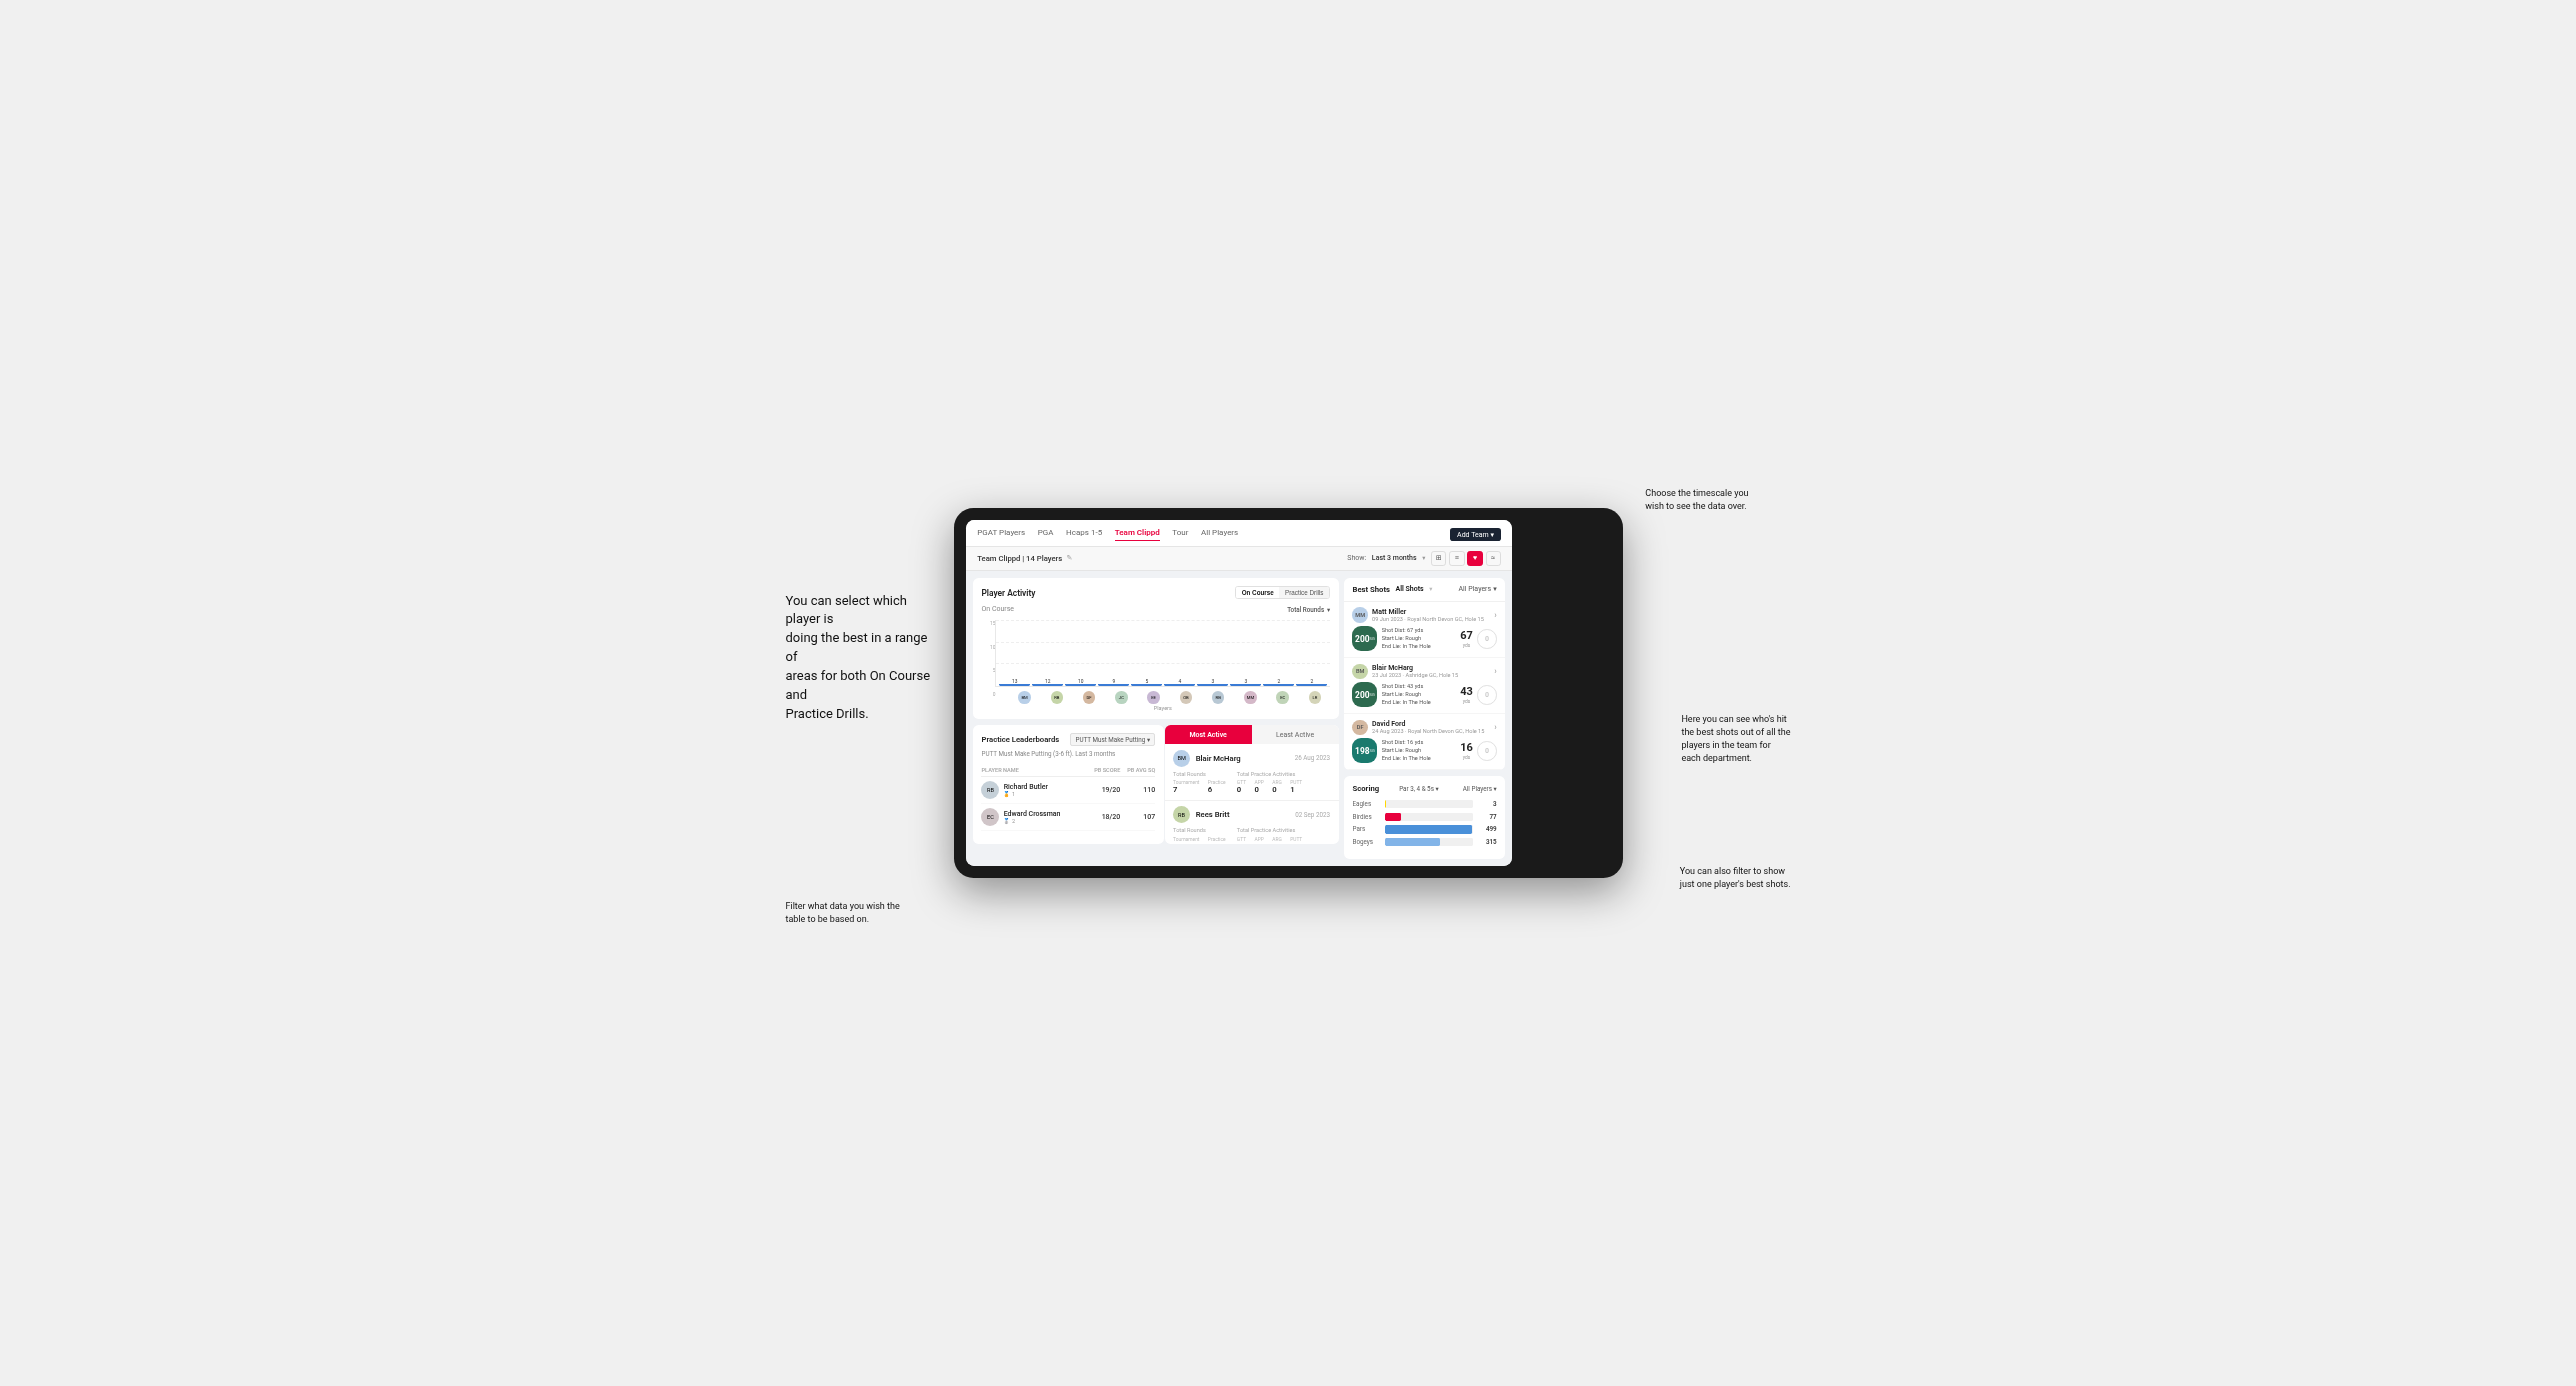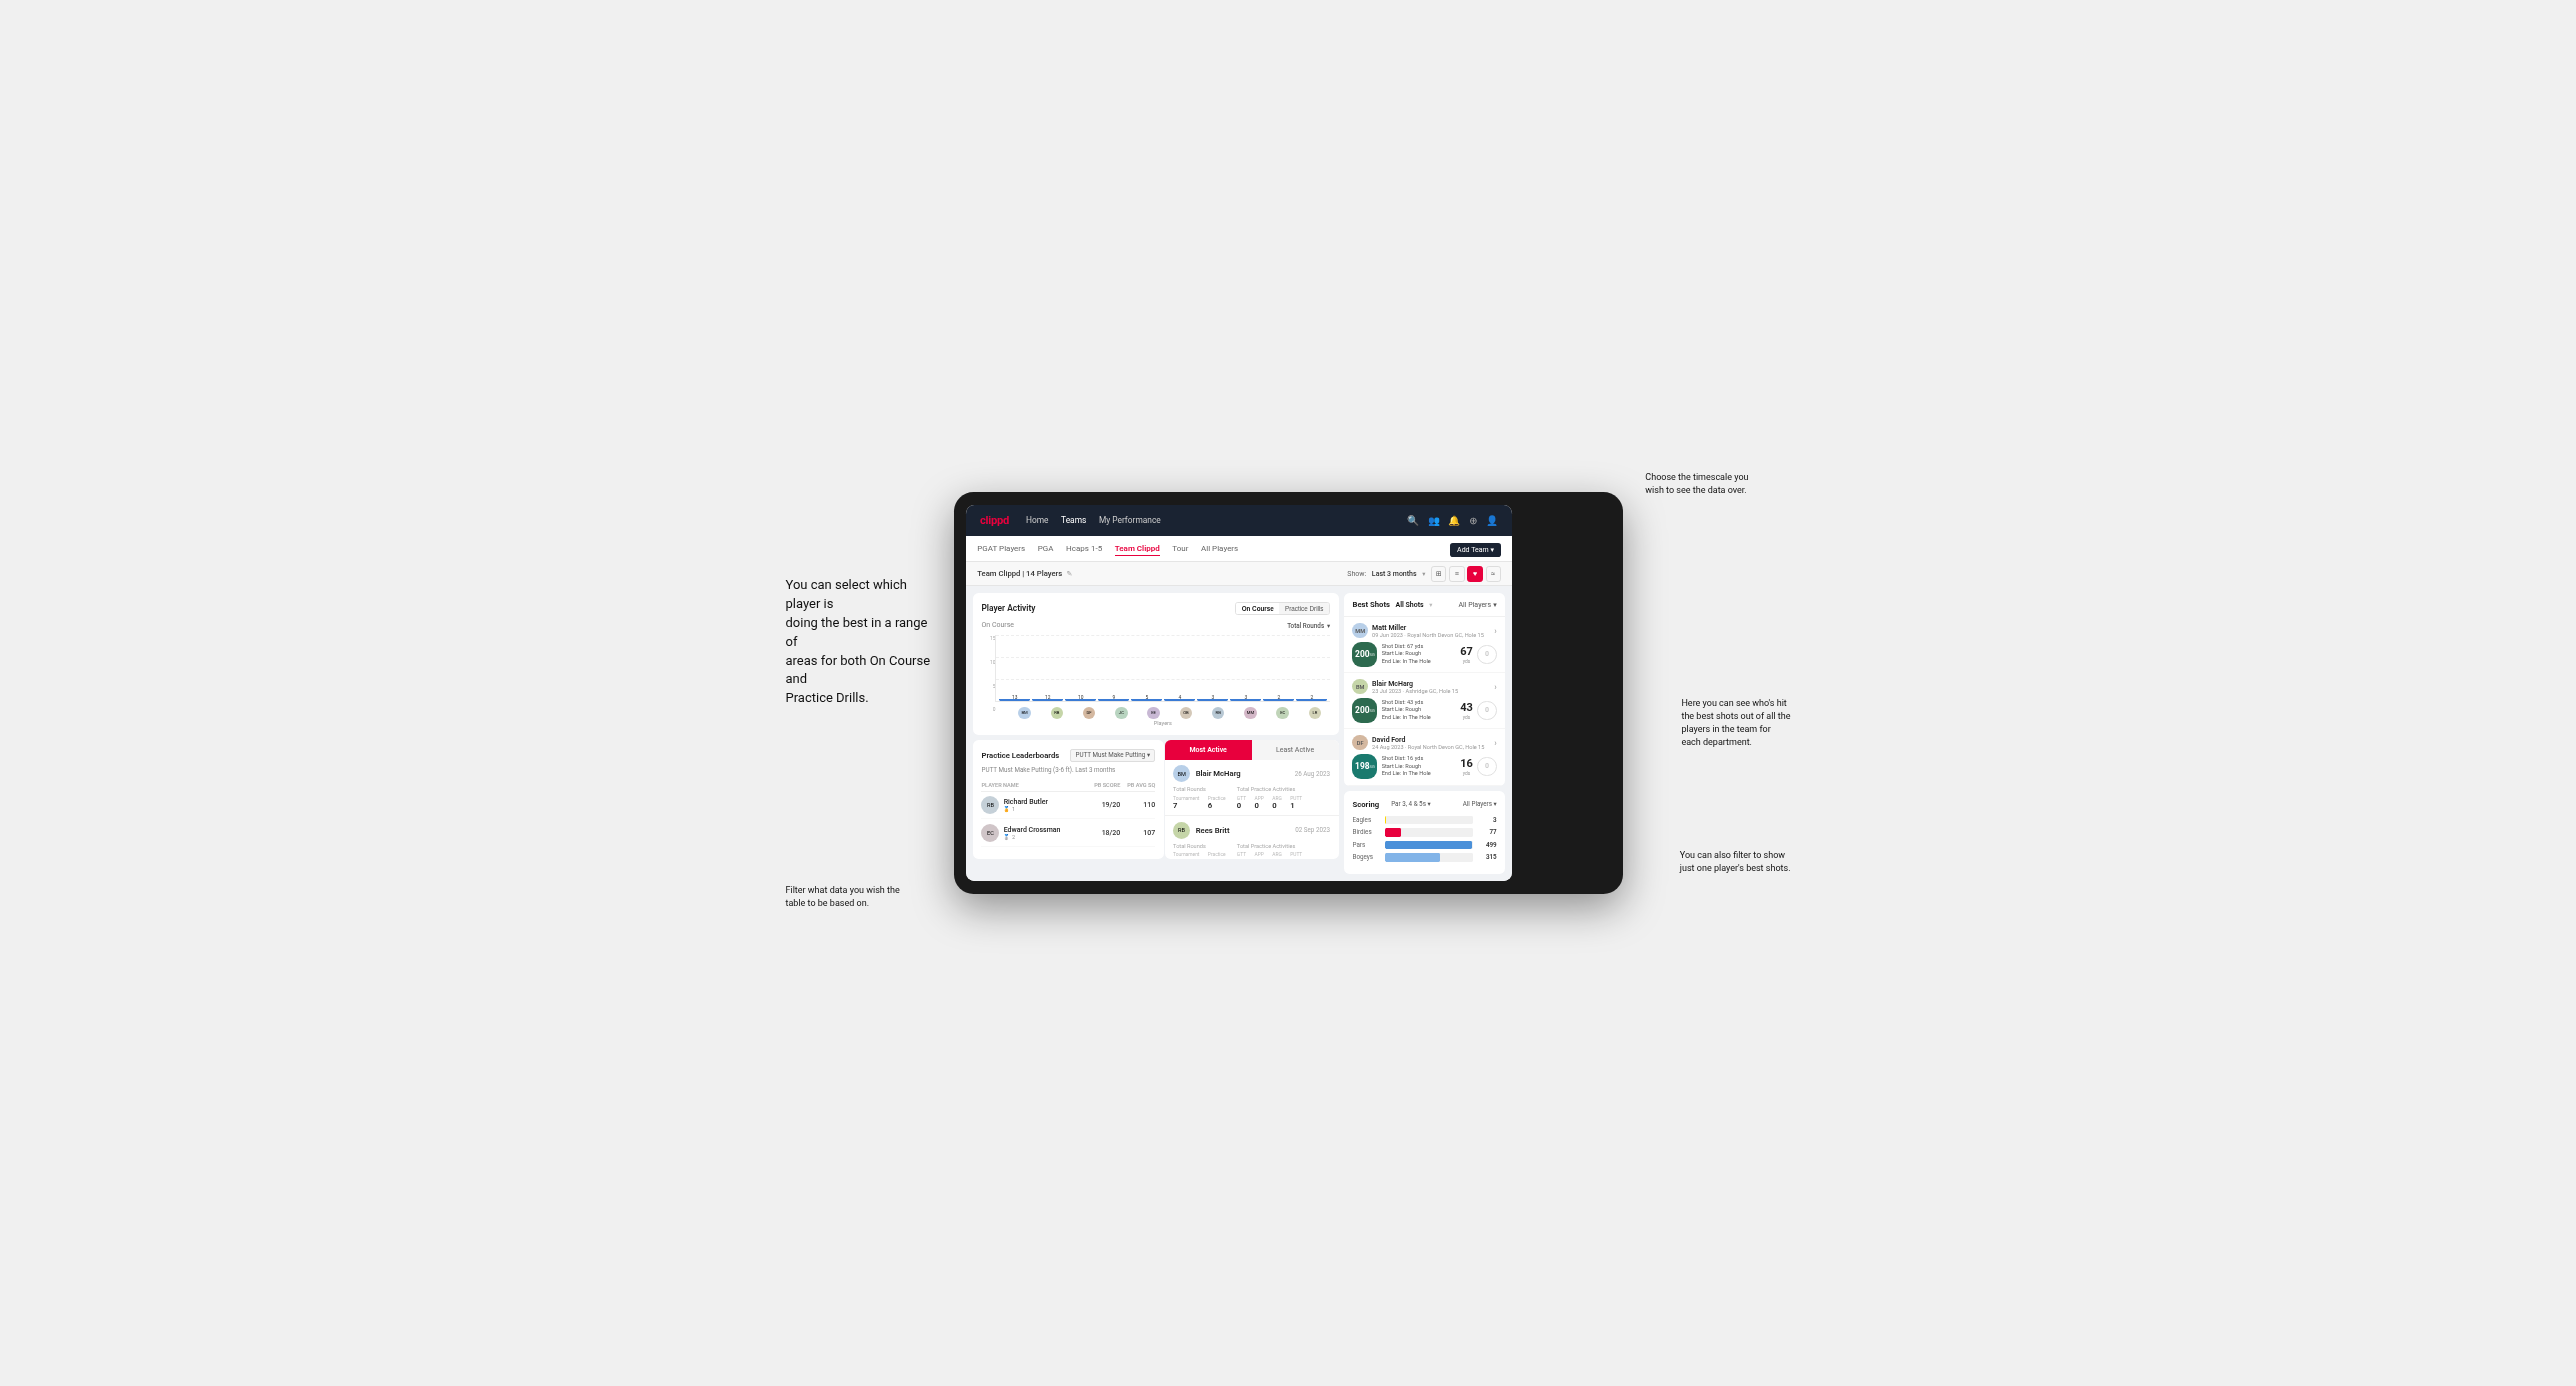--- a/index.html
+++ b/index.html
@@ -713,21 +713,21 @@
       background: #fff;
       border-radius: 5.6px;
       padding: 8.4px;
       max-height: 119px;
       overflow: hidden;
     }
 
     .scoring-header {
       display: flex;
       align-items: center;
-      gap: 12px;
+      gap: 20px;
       margin-bottom: 7px;
     }
 
     .scoring-title {
       font-size: 7.7px;
       font-weight: 700;
       color: #222;
     }
 
     .scoring-filter {
@@ -818,35 +818,20 @@
 each department.</span>
   </div>
   <div style="position:absolute; top:357px; right:-168px; font-size:9px; max-width:154px; line-height:1.45; color:#111;">
     <span style="white-space:pre-line;">You can also filter to show
 just one player's best shots.</span>
   </div>
 
   <div class="tablet-frame">
     <div class="tablet-screen">
 
-      <div class="top-nav">
-        <span class="nav-logo">clippd</span>
-        <div class="nav-links">
-          <span class="nav-link">Home</span>
-          <span class="nav-link active">Teams</span>
-          <span class="nav-link">My Performance</span>
-        </div>
-        <div class="nav-icons">
-          <span class="nav-icon">🔍</span>
-          <span class="nav-icon">👥</span>
-          <span class="nav-icon">🔔</span>
-          <span class="nav-icon">⊕</span>
-          <span class="nav-icon">👤</span>
-        </div>
-      </div>
 
       <div class="sub-nav">
         <span class="sub-nav-link">PGAT Players</span>
         <span class="sub-nav-link">PGA</span>
         <span class="sub-nav-link">Hcaps 1-5</span>
         <span class="sub-nav-link active">Team Clippd</span>
         <span class="sub-nav-link">Tour</span>
         <span class="sub-nav-link">All Players</span>
         <div class="sub-nav-right">
           <span class="add-team-btn">Add Team ▾</span>

